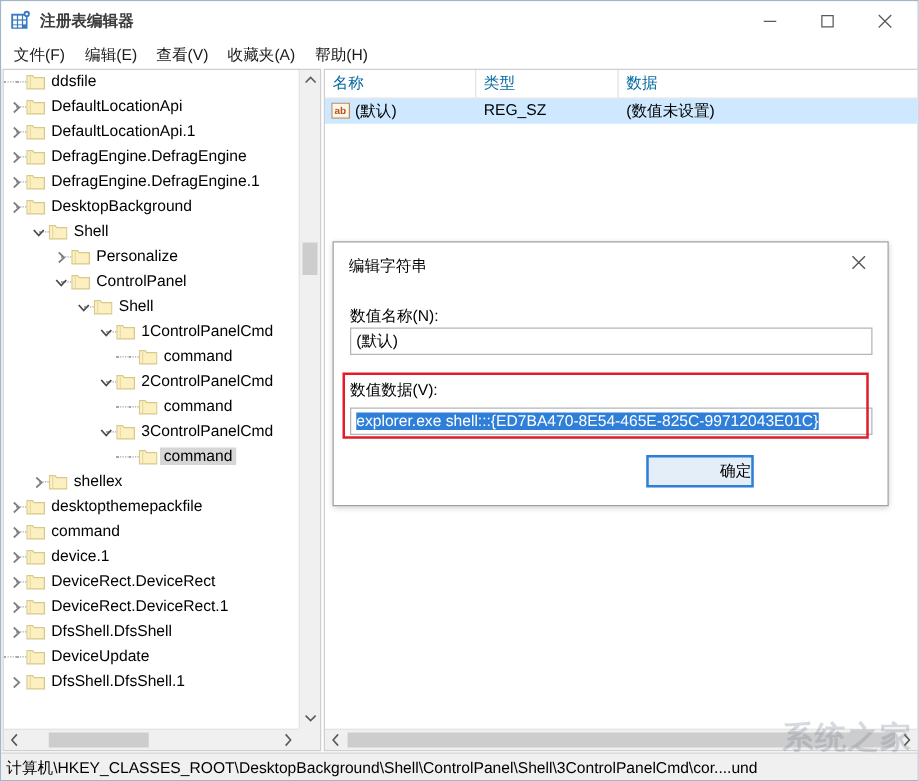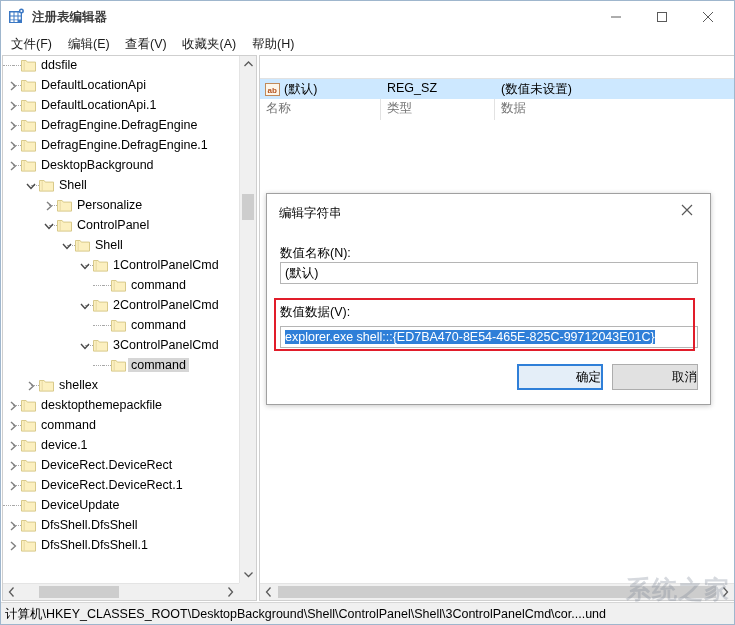--- a/index.html
+++ b/index.html
@@ -196,26 +196,25 @@
     height: 22px;
     background: #ffffff;
     border-bottom: 1px solid #e2e2e2;
   }
   .vh-cell {
     position: absolute;
     top: 0;
     height: 22px;
     line-height: 21px;
     font-size: 12.5px;
-    color: #737373;
+    color: #0369a1;
     padding-left: 6px;
     border-right: 1px solid #e2e2e2;
     box-sizing: border-box;
     cursor: default;
-    margin-top: 42px;
   }
   .val-row {
     position: absolute;
     left: 0;
     width: 100%;
     height: 20px;
     cursor: default;
   }
   .val-row.selected { background: #cde8ff; }
   .vr-icon {
@@ -621,37 +620,37 @@
               <path d="M4 2 L8.4 6 L4 10" fill="none" stroke="#808080" stroke-width="1.4"></path>
             </svg></span>
           <span class="folder" style="left: 18px;"><svg width="15" height="13" viewBox="0 0 15 13">
               <path d="M0.5 1.5 h4.6 l1.2 1.6 h8.2 v9 h-14 z" fill="#fcf0c0" stroke="#d8c98a" stroke-width="1"></path>
               <path d="M3.2 2.2 v9.5" stroke="#e2d49c" stroke-width="0.8"></path>
             </svg></span>
           <span class="tlabel" style="left: 38px;">DeviceRect.DeviceRect.1</span>
         </div>
         <div class="tree-row">
           <span class="dotelbow" style="left: 10px; width: 8px;"></span>
+          <span class="tw" style="left: 4px;"><svg width="12" height="12" viewBox="0 0 12 12">
+              <path d="M4 2 L8.4 6 L4 10" fill="none" stroke="#808080" stroke-width="1.4"></path>
+            </svg></span>
+          <span class="folder" style="left: 18px;"><svg width="15" height="13" viewBox="0 0 15 13">
+              <path d="M0.5 1.5 h4.6 l1.2 1.6 h8.2 v9 h-14 z" fill="#fcf0c0" stroke="#d8c98a" stroke-width="1"></path>
+              <path d="M3.2 2.2 v9.5" stroke="#e2d49c" stroke-width="0.8"></path>
+            </svg></span>
+          <span class="tlabel" style="left: 38px;">DfsShell.DfsShell</span>
+        </div>
+        <div class="tree-row">
+          <span class="dotelbow" style="left: 10px; width: 8px;"></span>
           <span class="dotelbow" style="left: 0px; width: 12px;"></span>
           <span class="folder" style="left: 18px;"><svg width="15" height="13" viewBox="0 0 15 13">
               <path d="M0.5 1.5 h4.6 l1.2 1.6 h8.2 v9 h-14 z" fill="#fcf0c0" stroke="#d8c98a" stroke-width="1"></path>
               <path d="M3.2 2.2 v9.5" stroke="#e2d49c" stroke-width="0.8"></path>
             </svg></span>
           <span class="tlabel" style="left: 38px;">DeviceUpdate</span>
-        </div>
-        <div class="tree-row">
-          <span class="dotelbow" style="left: 10px; width: 8px;"></span>
-          <span class="tw" style="left: 4px;"><svg width="12" height="12" viewBox="0 0 12 12">
-              <path d="M4 2 L8.4 6 L4 10" fill="none" stroke="#808080" stroke-width="1.4"></path>
-            </svg></span>
-          <span class="folder" style="left: 18px;"><svg width="15" height="13" viewBox="0 0 15 13">
-              <path d="M0.5 1.5 h4.6 l1.2 1.6 h8.2 v9 h-14 z" fill="#fcf0c0" stroke="#d8c98a" stroke-width="1"></path>
-              <path d="M3.2 2.2 v9.5" stroke="#e2d49c" stroke-width="0.8"></path>
-            </svg></span>
-          <span class="tlabel" style="left: 38px;">DfsShell.DfsShell</span>
         </div>
         <div class="tree-row">
           <span class="tw" style="left: 4px;"><svg width="12" height="12" viewBox="0 0 12 12">
               <path d="M4 2 L8.4 6 L4 10" fill="none" stroke="#808080" stroke-width="1.4"></path>
             </svg></span>
           <span class="folder" style="left: 18px;"><svg width="15" height="13" viewBox="0 0 15 13">
               <path d="M0.5 1.5 h4.6 l1.2 1.6 h8.2 v9 h-14 z" fill="#fcf0c0" stroke="#d8c98a" stroke-width="1"></path>
               <path d="M3.2 2.2 v9.5" stroke="#e2d49c" stroke-width="0.8"></path>
             </svg></span>
           <span class="tlabel" style="left: 38px;">DfsShell.DfsShell.1</span>
@@ -735,21 +734,20 @@
     </div>
 
     <span class="dlg-label" style="left:13px; top:110px">数值数据(V):</span>
     <div class="dlg-input" style="left:13px; top:132px; width:418px;">
       <span class="sel-text">explorer.exe shell:::{ED7BA470-8E54-465E-825C-99712043E01C}</span>
     </div>
 
     <div class="redbox" style="left:7px; top:104px; width:421px; height:53px;"></div>
 
     <div class="dlg-btn default" style="left:250px; top:170px;">确定</div>
-    <div class="dlg-btn" style="left:345px; top:170px;">取消</div>
   </div>
 
   <div class="watermark">系统之家</div>
   <div class="watermark-sub">WWW.XITONGZHIJIA.NET</div>
 
   <div class="statusbar">
     <span class="status-text">计算机\HKEY_CLASSES_ROOT\DesktopBackground\Shell\ControlPanel\Shell\3ControlPanelCmd\cor....und</span>
   </div>
 
 </div>

